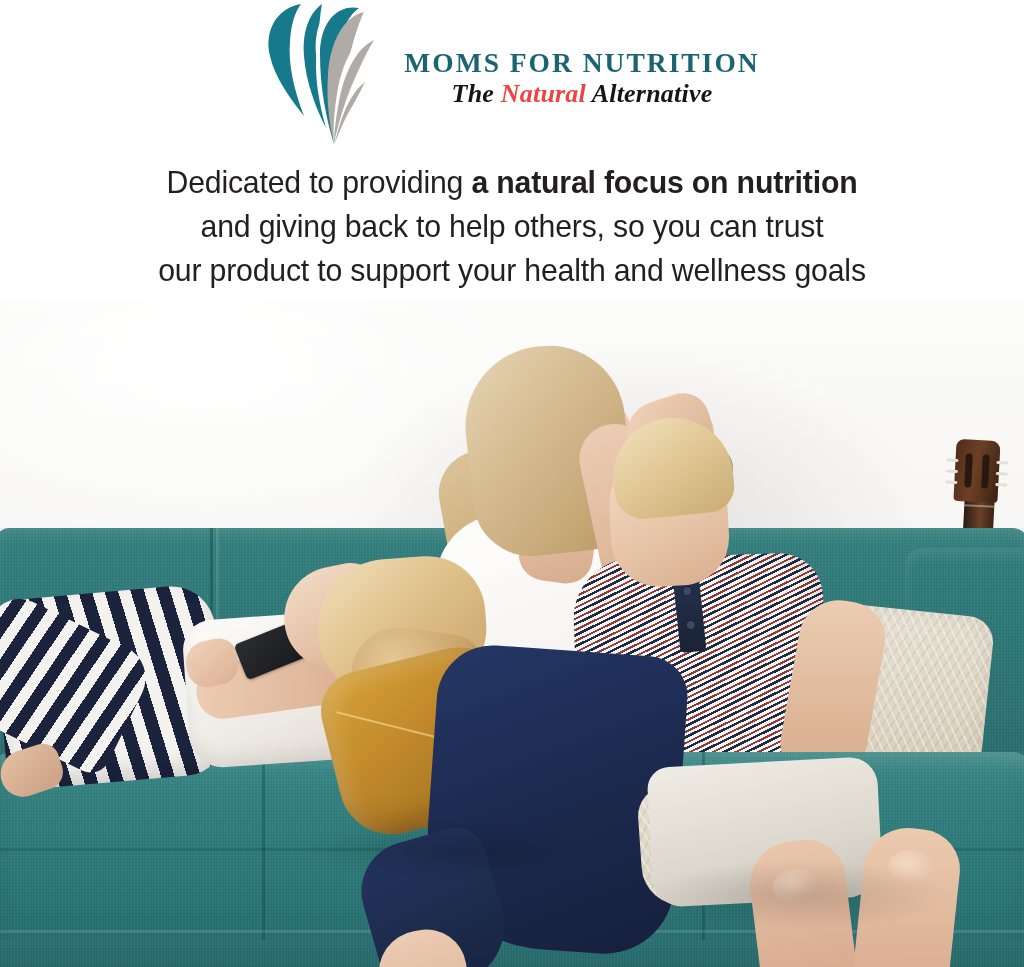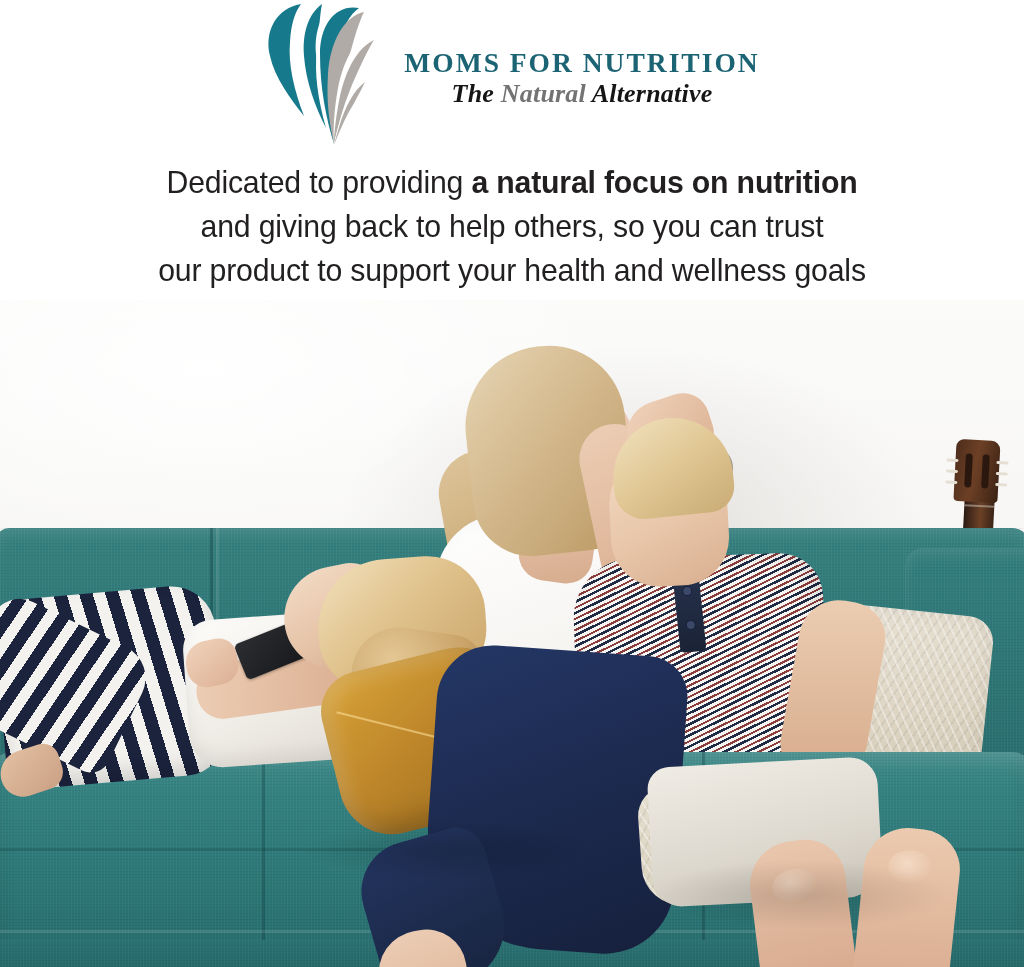--- a/index.html
+++ b/index.html
@@ -63,21 +63,21 @@
   .brand-tagline {
     font-family: "Liberation Serif", "DejaVu Serif", serif;
     font-style: italic;
     font-size: 26px;
     line-height: 1.18;
     white-space: nowrap;
     margin-top: 2px;
     letter-spacing: 0.2px;
   }
   .tag-the, .tag-alt { color: #151515; font-weight: 700; }
-  .tag-natural { color: #737373; font-weight: 700; }
+  .tag-natural { color: #ef4444; font-weight: 700; }
 
   
   .headline {
     position: absolute;
     left: 0;
     top: 160px;
     width: 1024px;
     text-align: center;
     color: #221f20;
     font-family: "Liberation Sans", sans-serif;

